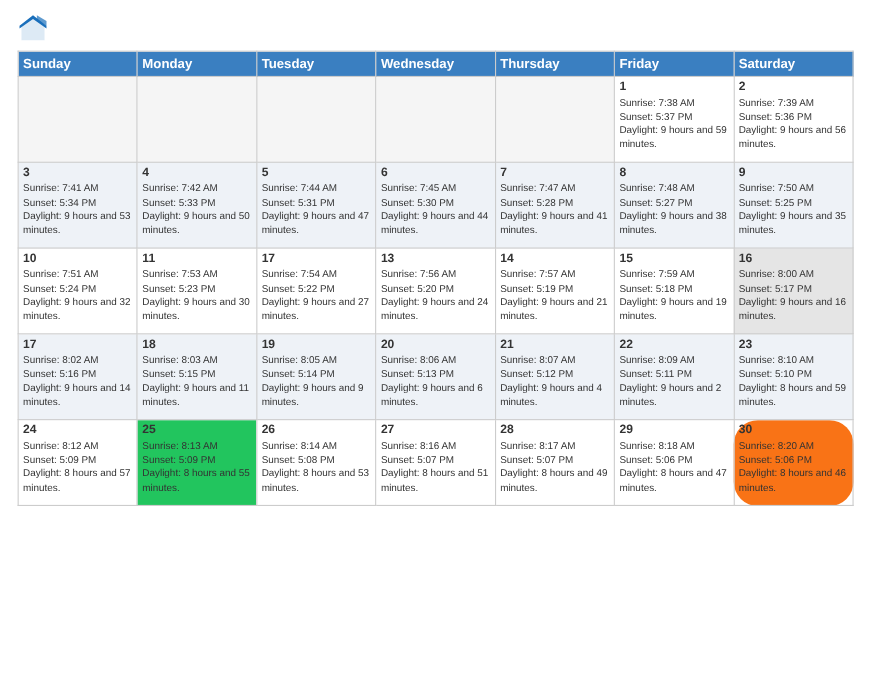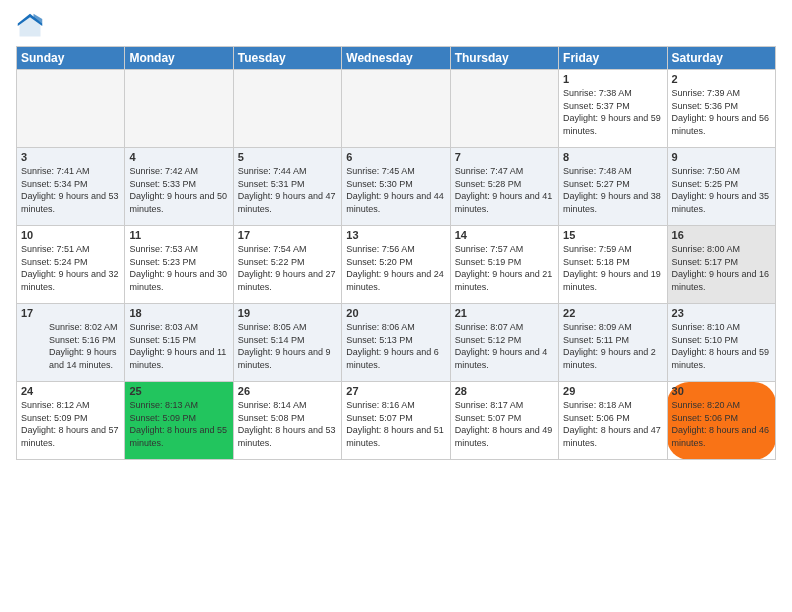--- a/index.html
+++ b/index.html
@@ -241,21 +241,21 @@
           <td style="background: #e5e5e5;">
             <div class="day-number">16</div>
             <div class="day-info" style="white-space: pre-line;">Sunrise: 8:00 AM
 Sunset: 5:17 PM
 Daylight: 9 hours and 16 minutes.</div>
           </td>
         </tr>
         <tr>
           <td style="background: rgb(238, 242, 247);">
             <div class="day-number">17</div>
-            <div class="day-info" style="white-space: pre-line; margin-left: 28px;">Sunrise: 8:02 AM
+            <div class="day-info" style="white-space: pre-line;">Sunrise: 8:02 AM
 Sunset: 5:16 PM
 Daylight: 9 hours and 14 minutes.</div>
           </td>
           <td style="background: rgb(238, 242, 247);">
             <div class="day-number">18</div>
             <div class="day-info" style="white-space: pre-line;">Sunrise: 8:03 AM
 Sunset: 5:15 PM
 Daylight: 9 hours and 11 minutes.</div>
           </td>
           <td style="background: rgb(238, 242, 247);">

